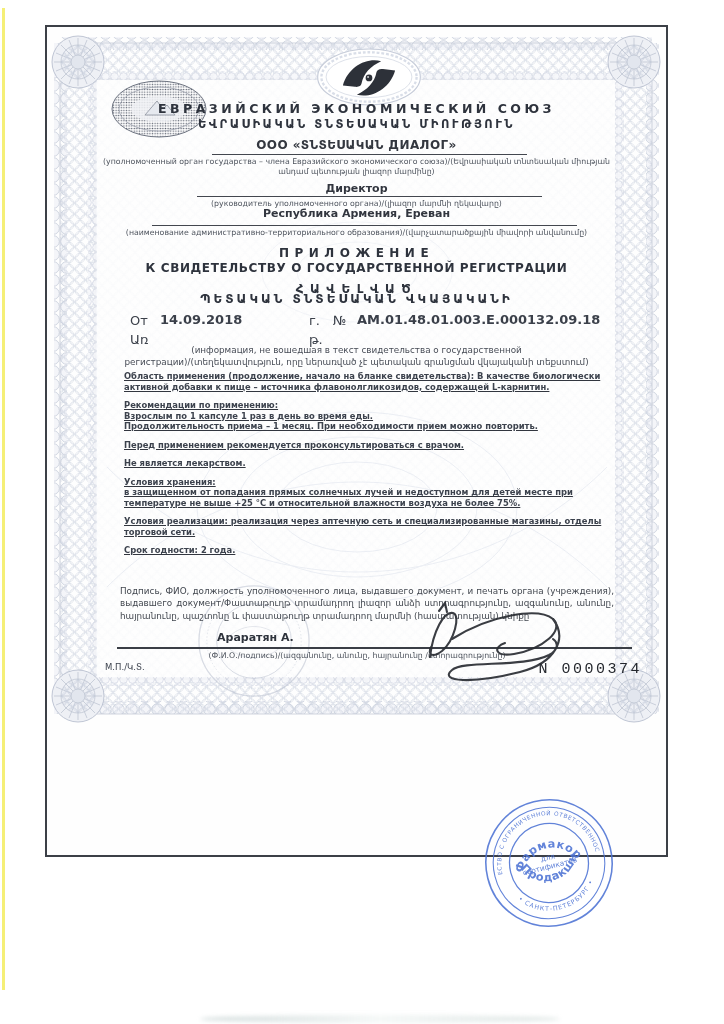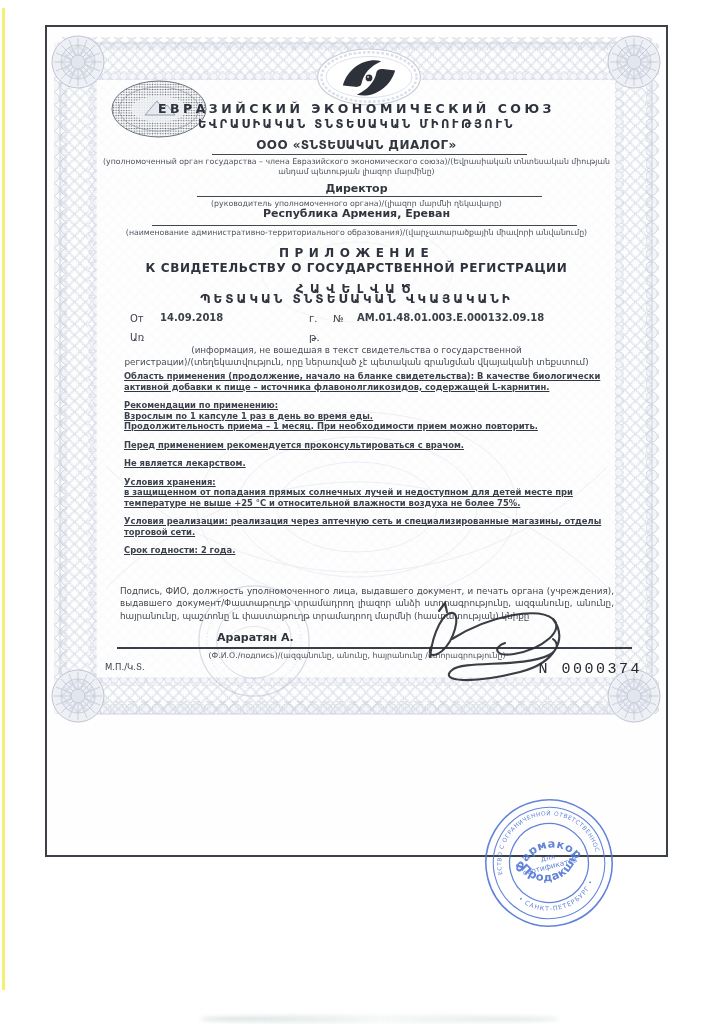--- a/index.html
+++ b/index.html
@@ -25,21 +25,21 @@
   .region{top:180px;font-size:11px;font-weight:bold;}
   .region-caption{top:201px;}
   .uline{position:absolute;height:1px;background:#43474f;}
   .ul-org{top:127px;left:165px;width:315px;}
   .ul-dir{top:169px;left:150px;width:345px;}
   .ul-region{top:198px;left:105px;width:425px;}
   .h-ru1{top:219px;font-size:12px;font-weight:bold;letter-spacing:5.5px;color:#2e333d;}
   .h-ru2{top:234px;font-size:12px;font-weight:bold;letter-spacing:.6px;color:#2e333d;text-align:center;}
   .h-am1{top:249px;font-size:12px;font-weight:bold;letter-spacing:6.5px;color:#2e333d;margin-top:6px;}
   .h-am2{top:265px;font-size:12px;font-weight:bold;letter-spacing:3px;color:#2e333d;}
-  .issue span{position:absolute;font-size:10px;color:#3b404a;text-align:right;}
+  .issue span{position:absolute;font-size:13px;color:#3b404a;text-align:right;}
   .i-from{left:83px;top:286px;}
   .i-date{left:113px;top:285px;font-weight:bold;font-size:10.5px;color:#2f343d;}
   .i-year{left:262px;top:286px;}
   .i-numl{left:286px;top:286px;}
   .i-num{left:310px;top:285px;font-weight:bold;font-size:10.5px;color:#2f343d;}
   .i-am-from{left:83px;top:305px;}
   .i-am-year{left:262px;top:305px;}
   .info-caption{top:318px;left:50px;width:519px;font-size:8.8px;color:#464b55;white-space:pre-line;line-height:1.35;}
   .paragraphs{position:absolute;left:77px;top:344px;width:492px;text-decoration:underline;}
   .para{font-size:8.4px;font-weight:bold;color:#3c424d;line-height:1.25;margin-bottom:8px;

